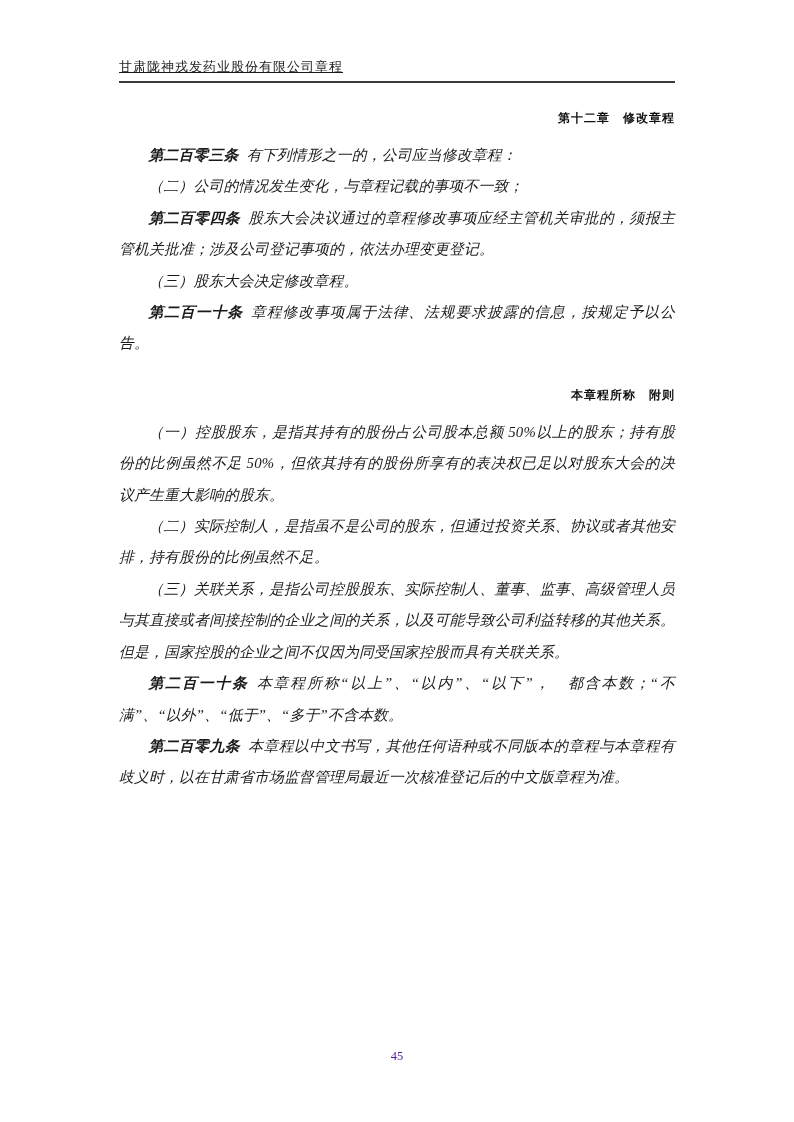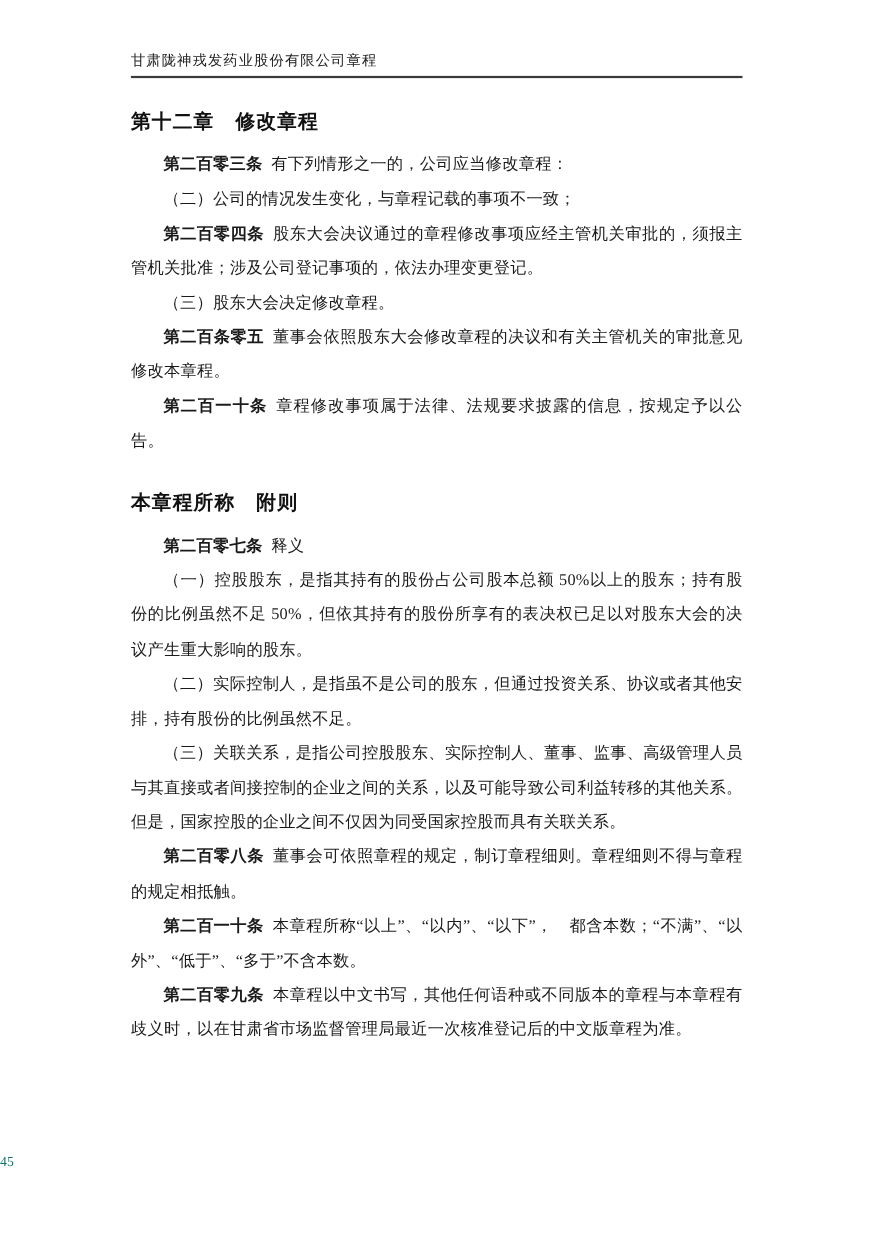--- a/index.html
+++ b/index.html
@@ -3,45 +3,46 @@
 <meta charset="utf-8">
 <style>
   html,body{margin:0;padding:0;background:#888;}
   .page{
     width:794px;height:1122px;background:#ffffff;position:relative;
     margin:0 auto;overflow:hidden;box-sizing:border-box;
     font-family:"Liberation Serif","DejaVu Serif",serif;
     color:#1a1a1a;
   }
   .header{
-    margin:0 119px;padding-top:46px;
+    margin:12px 119px;padding-top:46px;text-decoration:underline;
   }
   .header-title{
     font-size:13px;letter-spacing:1px;color:#222;
     padding-bottom:5px;
   }
   .header-rule{
     border:none;border-top:2px solid #3a3a3a;margin:0;height:0;
   }
   .content{
     margin:0 119px;
   }
   h2.chapter-title{
-    text-align:left;font-weight:bold;font-size:18px;
+    text-align:right;font-weight:bold;font-size:12px;
     margin:27px 0 13px 0;letter-spacing:1px;color:#111;
   }
   p.para{
     font-size:14.8px;line-height:31.4px;margin:0;
     text-align:justify;text-indent:2em;
     letter-spacing:0.2px;
+    font-style:italic;
   }
   .art-num{font-weight:bold;margin-right:0.55em;}
   .footer{
     position:absolute;left:0;bottom:58px;width:100%;
-    font-size:12.5px;color:#0f766e;
+    text-align:center;font-size:12.5px;color:#4c1d95;
   }
 </style>
 </head>
 <body>
 
 <div class="page">
 
   <div class="header">
     <div class="header-title">甘肃陇神戎发药业股份有限公司章程</div>
     <hr class="header-rule">
@@ -53,35 +54,32 @@
 
     <p class="para"><span class="art-num">第二百零三条</span><span>有下列情形之一的，公司应当修改章程：</span></p>
 
 
     <p class="para"><span>（二）公司的情况发生变化，与章程记载的事项不一致；</span></p>
 
     <p class="para"><span class="art-num">第二百零四条</span><span>股东大会决议通过的章程修改事项应经主管机关审批的，须报主管机关批准；涉及公司登记事项的，依法办理变更登记。</span></p>
 
     <p class="para"><span>（三）股东大会决定修改章程。</span></p>
 
-    <p class="para"><span class="art-num">第二百条零五</span><span>董事会依照股东大会修改章程的决议和有关主管机关的审批意见修改本章程。</span></p>
 
     <p class="para"><span class="art-num">第二百一十条</span><span>章程修改事项属于法律、法规要求披露的信息，按规定予以公告。</span></p>
 
     <h2 class="chapter-title">本章程所称　附则</h2>
 
-    <p class="para"><span class="art-num">第二百零七条</span><span>释义</span></p>
 
     <p class="para"><span>（一）控股股东，是指其持有的股份占公司股本总额 50%以上的股东；持有股份的比例虽然不足 50%，但依其持有的股份所享有的表决权已足以对股东大会的决议产生重大影响的股东。</span></p>
 
     <p class="para"><span>（二）实际控制人，是指虽不是公司的股东，但通过投资关系、协议或者其他安排，持有股份的比例虽然不足。</span></p>
 
     <p class="para"><span>（三）关联关系，是指公司控股股东、实际控制人、董事、监事、高级管理人员与其直接或者间接控制的企业之间的关系，以及可能导致公司利益转移的其他关系。但是，国家控股的企业之间不仅因为同受国家控股而具有关联关系。</span></p>
 
-    <p class="para"><span class="art-num">第二百零八条</span><span>董事会可依照章程的规定，制订章程细则。章程细则不得与章程的规定相抵触。</span></p>
 
     <p class="para"><span class="art-num">第二百一十条</span><span>本章程所称“以上”、“以内”、“以下”，　都含本数；“不满”、“以外”、“低于”、“多于”不含本数。</span></p>
 
     <p class="para"><span class="art-num">第二百零九条</span><span>本章程以中文书写，其他任何语种或不同版本的章程与本章程有歧义时，以在甘肃省市场监督管理局最近一次核准登记后的中文版章程为准。</span></p>
 
   </div>
 
   <div class="footer">
     <span>45</span>
   </div>

